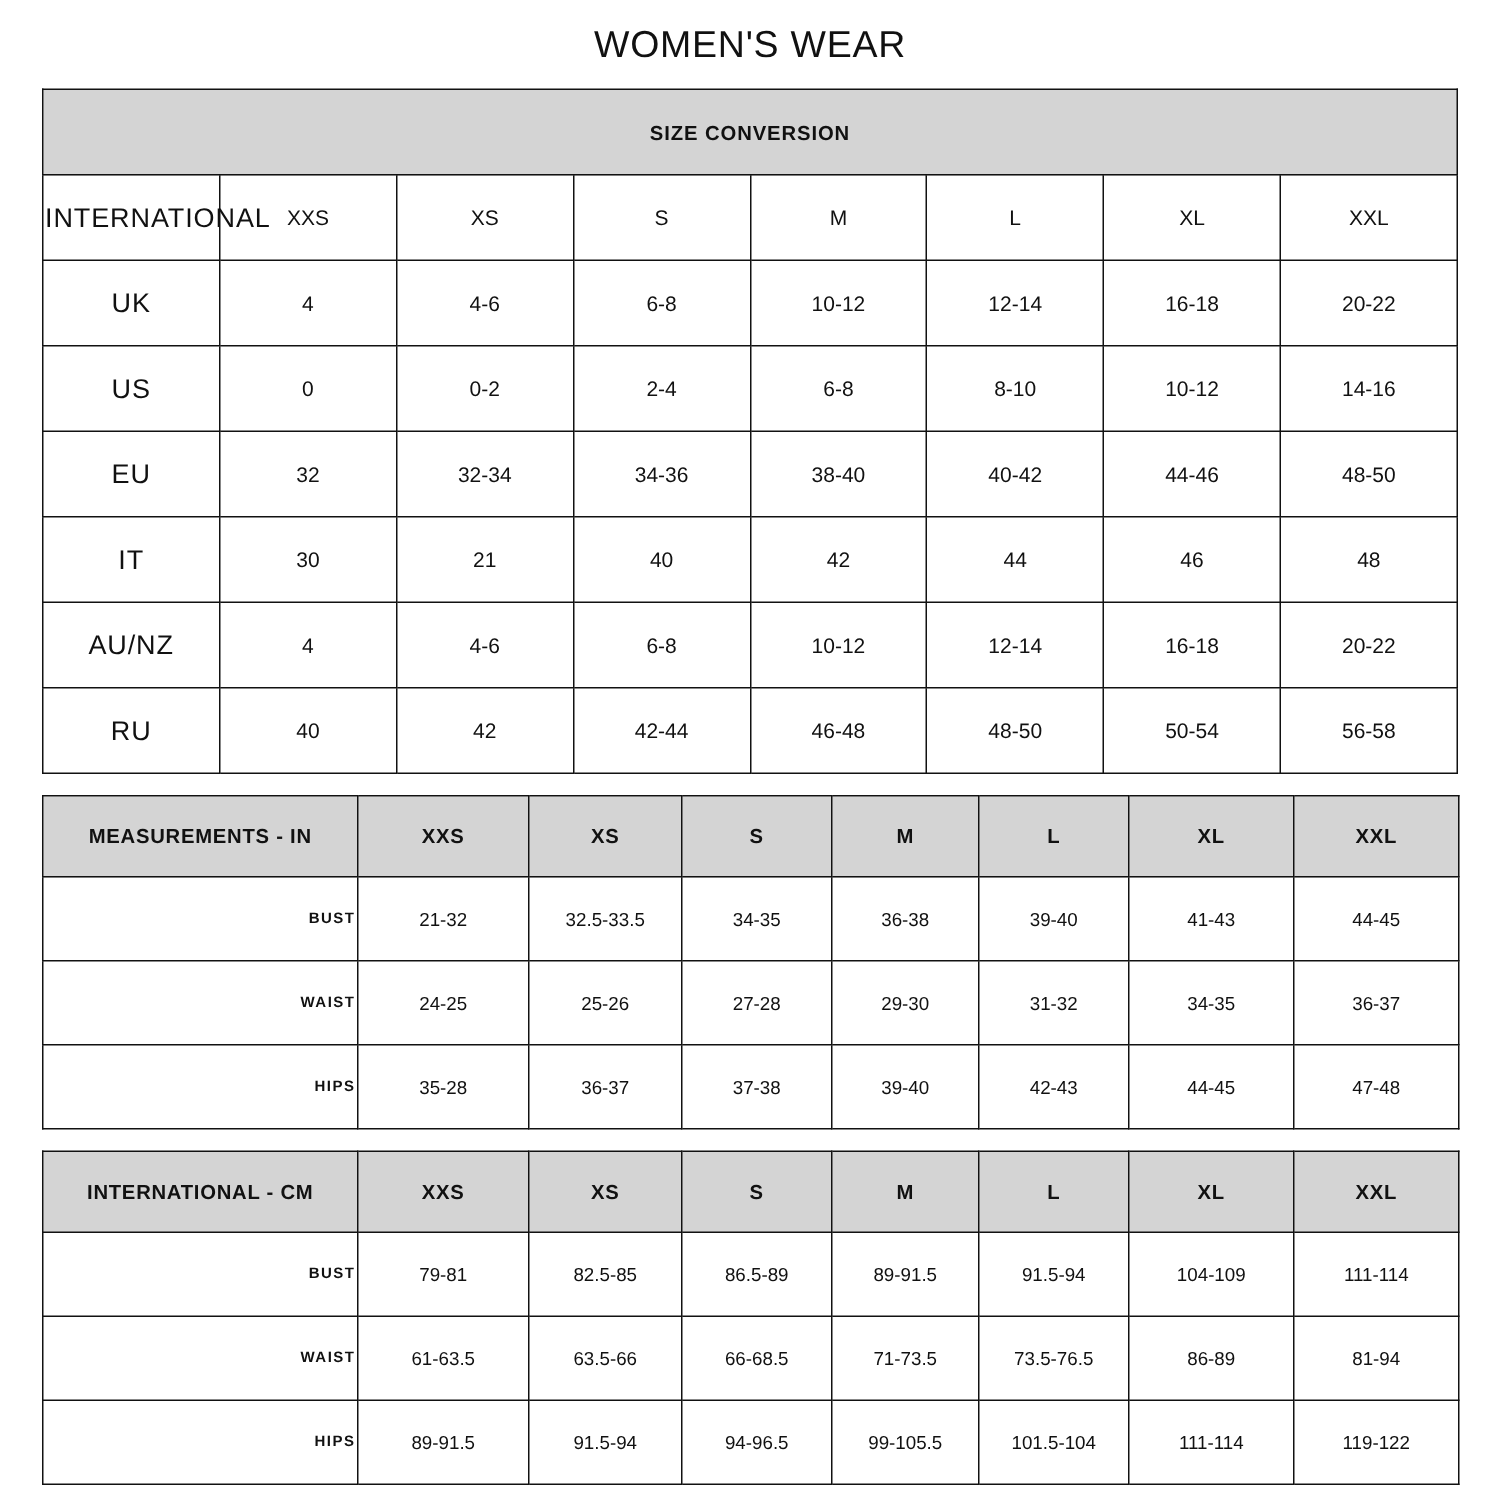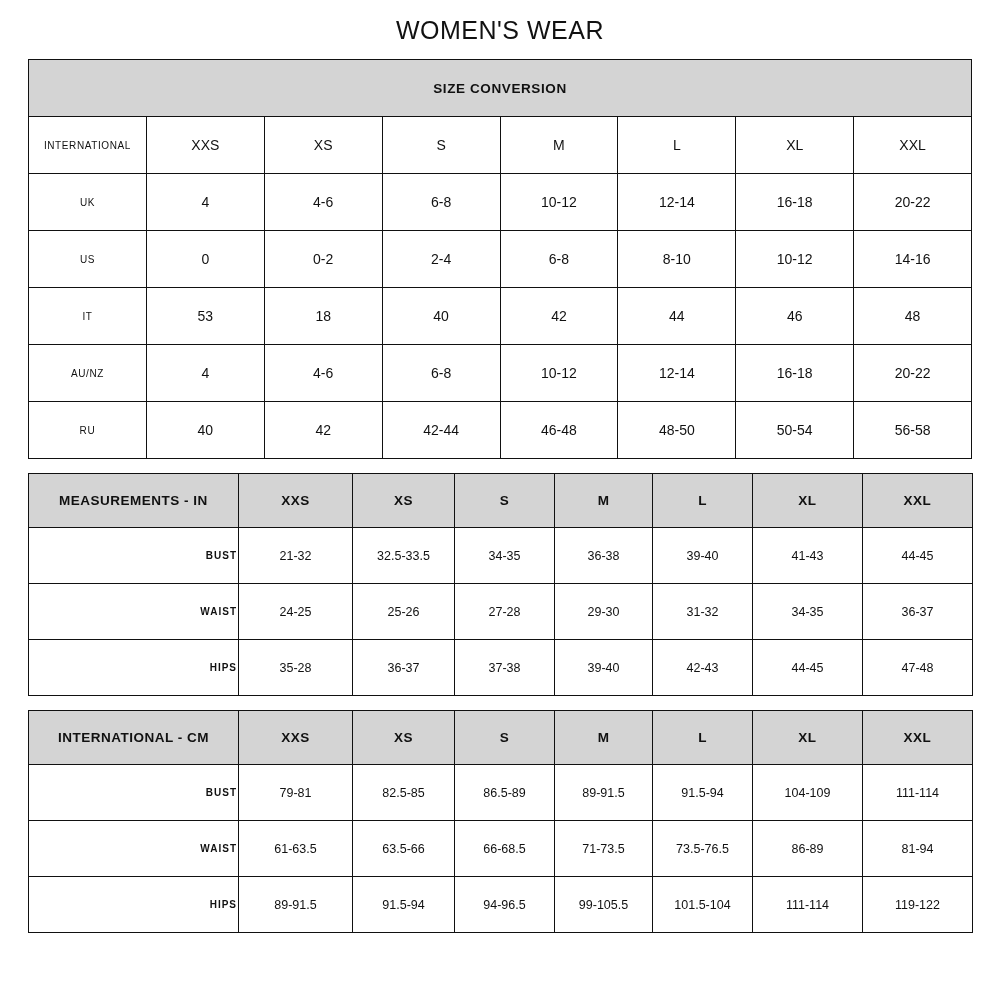--- a/index.html
+++ b/index.html
@@ -72,21 +72,21 @@
     font-weight: 400;
   }
   .meas tbody td.rowlabel {
     font-size: 10px;
     font-weight: 700;
     letter-spacing: 1px;
     text-align: right;
   }
   .conv td.rowlabel {
     font-weight: 400;
-    font-size: 10px;
+    font-size: 18px;
     letter-spacing: 0.6px;
   }
   .conv td.datacell {
     font-weight: 400;
     font-size: 14px;
   }
   .conv .hdr-international {
     font-weight: 400;
     letter-spacing: 0.6px;
   }
@@ -127,23 +127,33 @@
         <td class="rowlabel">US</td>
         <td class="datacell">0</td>
         <td class="datacell">0-2</td>
         <td class="datacell">2-4</td>
         <td class="datacell">6-8</td>
         <td class="datacell">8-10</td>
         <td class="datacell">10-12</td>
         <td class="datacell">14-16</td>
       </tr>
       <tr>
+        <td class="rowlabel">EU</td>
+        <td class="datacell">32</td>
+        <td class="datacell">32-34</td>
+        <td class="datacell">34-36</td>
+        <td class="datacell">38-40</td>
+        <td class="datacell">40-42</td>
+        <td class="datacell">44-46</td>
+        <td class="datacell">48-50</td>
+      </tr>
+      <tr>
         <td class="rowlabel">IT</td>
-        <td class="datacell">53</td>
-        <td class="datacell">18</td>
+        <td class="datacell">30</td>
+        <td class="datacell">21</td>
         <td class="datacell">40</td>
         <td class="datacell">42</td>
         <td class="datacell">44</td>
         <td class="datacell">46</td>
         <td class="datacell">48</td>
       </tr>
       <tr>
         <td class="rowlabel">AU/NZ</td>
         <td class="datacell">4</td>
         <td class="datacell">4-6</td>

